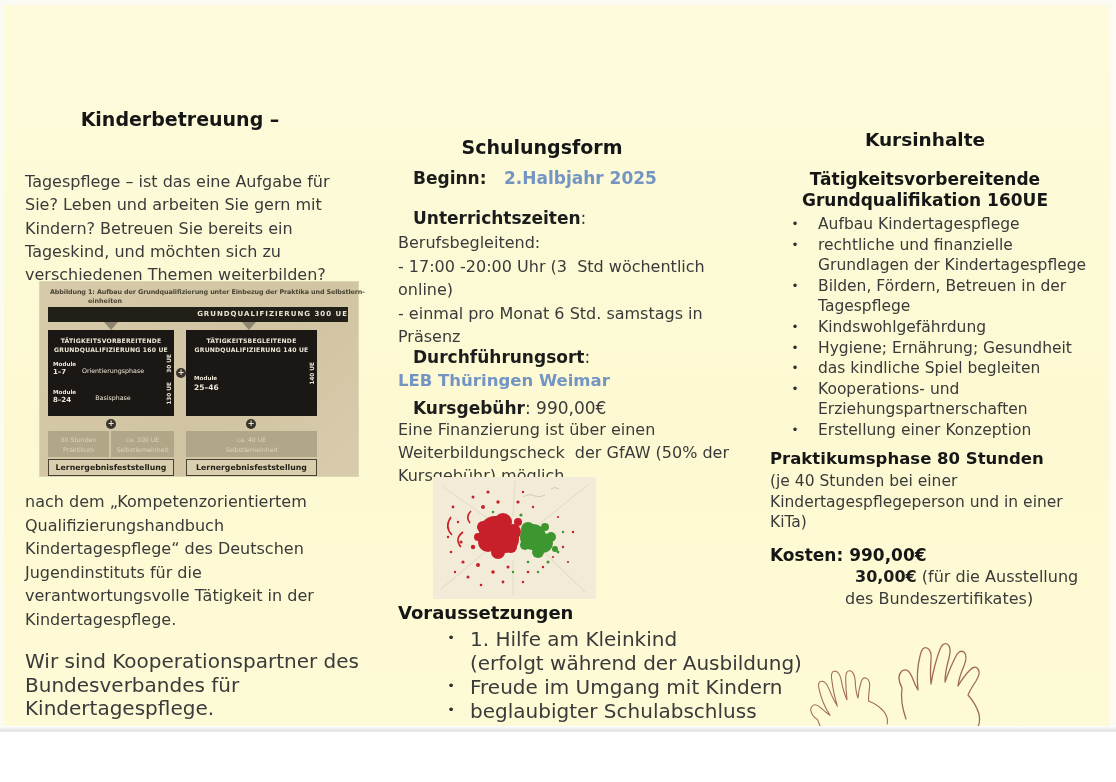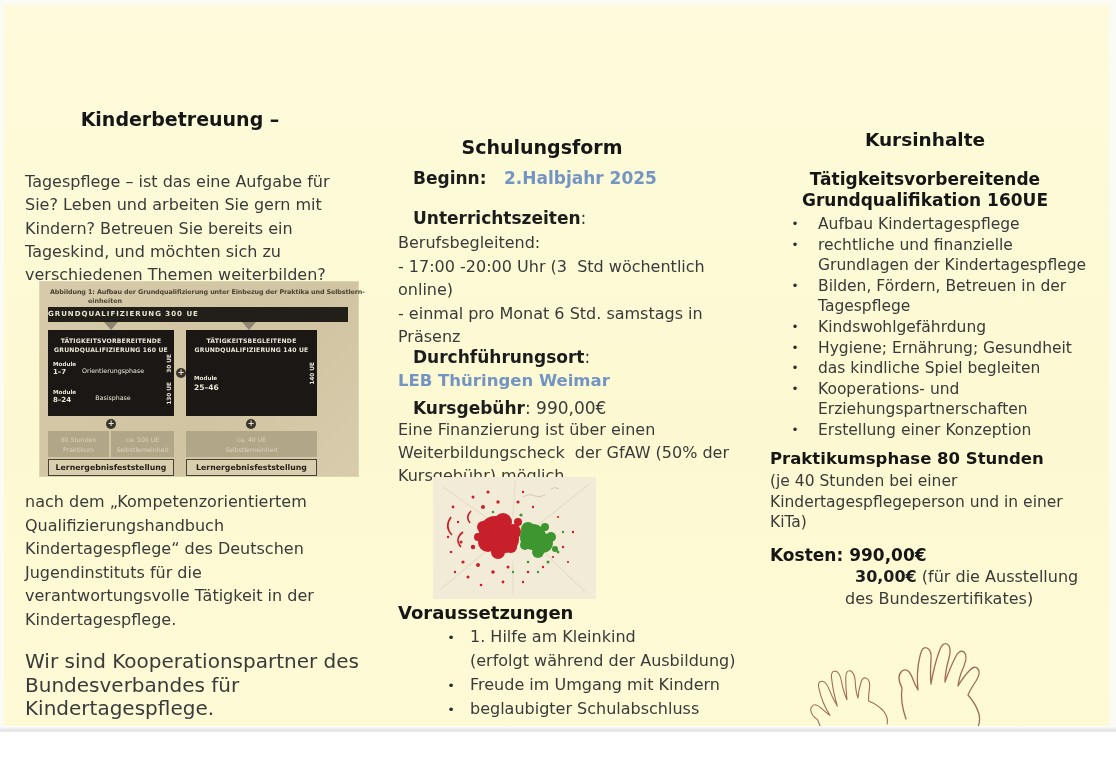--- a/index.html
+++ b/index.html
@@ -22,21 +22,21 @@
   .l-para1{left:25px;top:490px;font-size:16px;line-height:23.6px;}
   .l-para2{left:25px;top:650px;font-size:20px;line-height:23.6px;}
 
   
   .figure{left:28px;top:282px;width:318px;height:194px;
           background:linear-gradient(135deg,#d6caaa 0%,#d0c4a2 60%,#d8ccad 100%);
           box-shadow:0 0 0 1px rgba(120,110,80,.25);margin-left:12px;}
   .fig-caption1{left:10px;top:6px;font-size:6.4px;font-weight:bold;color:#4a4433;letter-spacing:-.1px;}
   .fig-caption2{left:48px;top:15px;font-size:6.4px;font-weight:bold;color:#4a4433;}
   .fig-bar{left:8px;top:25px;width:300px;height:15px;background:#221f19;color:#e9e3d1;
-           font-size:7px;font-weight:bold;text-align:left;line-height:15px;letter-spacing:1px;}
+           font-size:7px;font-weight:bold;text-align:right;line-height:15px;letter-spacing:1px;}
   .tri{width:0;height:0;border-left:7px solid transparent;border-right:7px solid transparent;border-top:8px solid #8d8572;}
   .darkbox{background:#1a1714;color:#ece6d6;}
   .db-title{margin-top:6px;font-size:6.1px;font-weight:bold;text-align:center;line-height:1.5;letter-spacing:.2px;}
   .db-mod{font-size:5.6px;font-weight:bold;}
   .db-range{font-size:7px;font-weight:bold;}
   .db-phase{font-size:6.3px;text-align:center;}
   .db-side{writing-mode:vertical-rl;transform:rotate(180deg);font-size:5.8px;font-weight:bold;}
   .plus-circle{width:10px;height:10px;border-radius:50%;background:#3a342c;color:#ece5d2;
                font-size:8px;line-height:10px;text-align:center;font-weight:bold;}
   .subbox{background:#b2a689;color:#dbd2b8;font-size:6.2px;text-align:center;line-height:1.55;padding-top:4px;box-sizing:border-box;height:26px;}
@@ -49,21 +49,21 @@
   .m-sect{font-size:17px;}
   .m-body{font-size:16px;line-height:23.5px;}
   .m-fee-note{left:398px;top:418px;font-size:16px;line-height:23px;}
   .m-req{left:398px;top:602px;font-size:18px;font-weight:bold;color:#161616;}
   .b-row{display:flex;align-items:flex-start;}
   .b-dot{flex:0 0 22px;text-align:center;font-size:13px;color:#2e2e2e;}
   .b-text{color:#3a3a3a;white-space:pre;}
   .m-bullets{left:440px;top:627px;}
   .m-bullets .b-row{height:24px;}
   .m-bullets .b-dot{line-height:22px;}
-  .m-bullets .b-text{font-size:16px;margin-left:8px;}
+  .m-bullets .b-text{font-size:20px;margin-left:8px;}
 
   
   .r-title{left:770px;top:129px;width:310px;font-size:18.5px;}
   .r-sub{left:770px;top:169px;width:310px;font-size:17px;line-height:21px;}
   .r-bullets{left:788px;top:215px;}
   .r-bullets .b-row{height:20.6px;}
   .r-bullets .b-dot{flex:0 0 14px;line-height:19px;font-size:12px;}
   .r-bullets .b-text{font-size:15.5px;margin-left:16px;}
   .r-prakt{left:770px;top:449px;font-size:16.5px;font-weight:bold;color:#161616;}
   .r-prakt-lines{left:770px;top:471px;font-size:15.5px;line-height:20.5px;}

